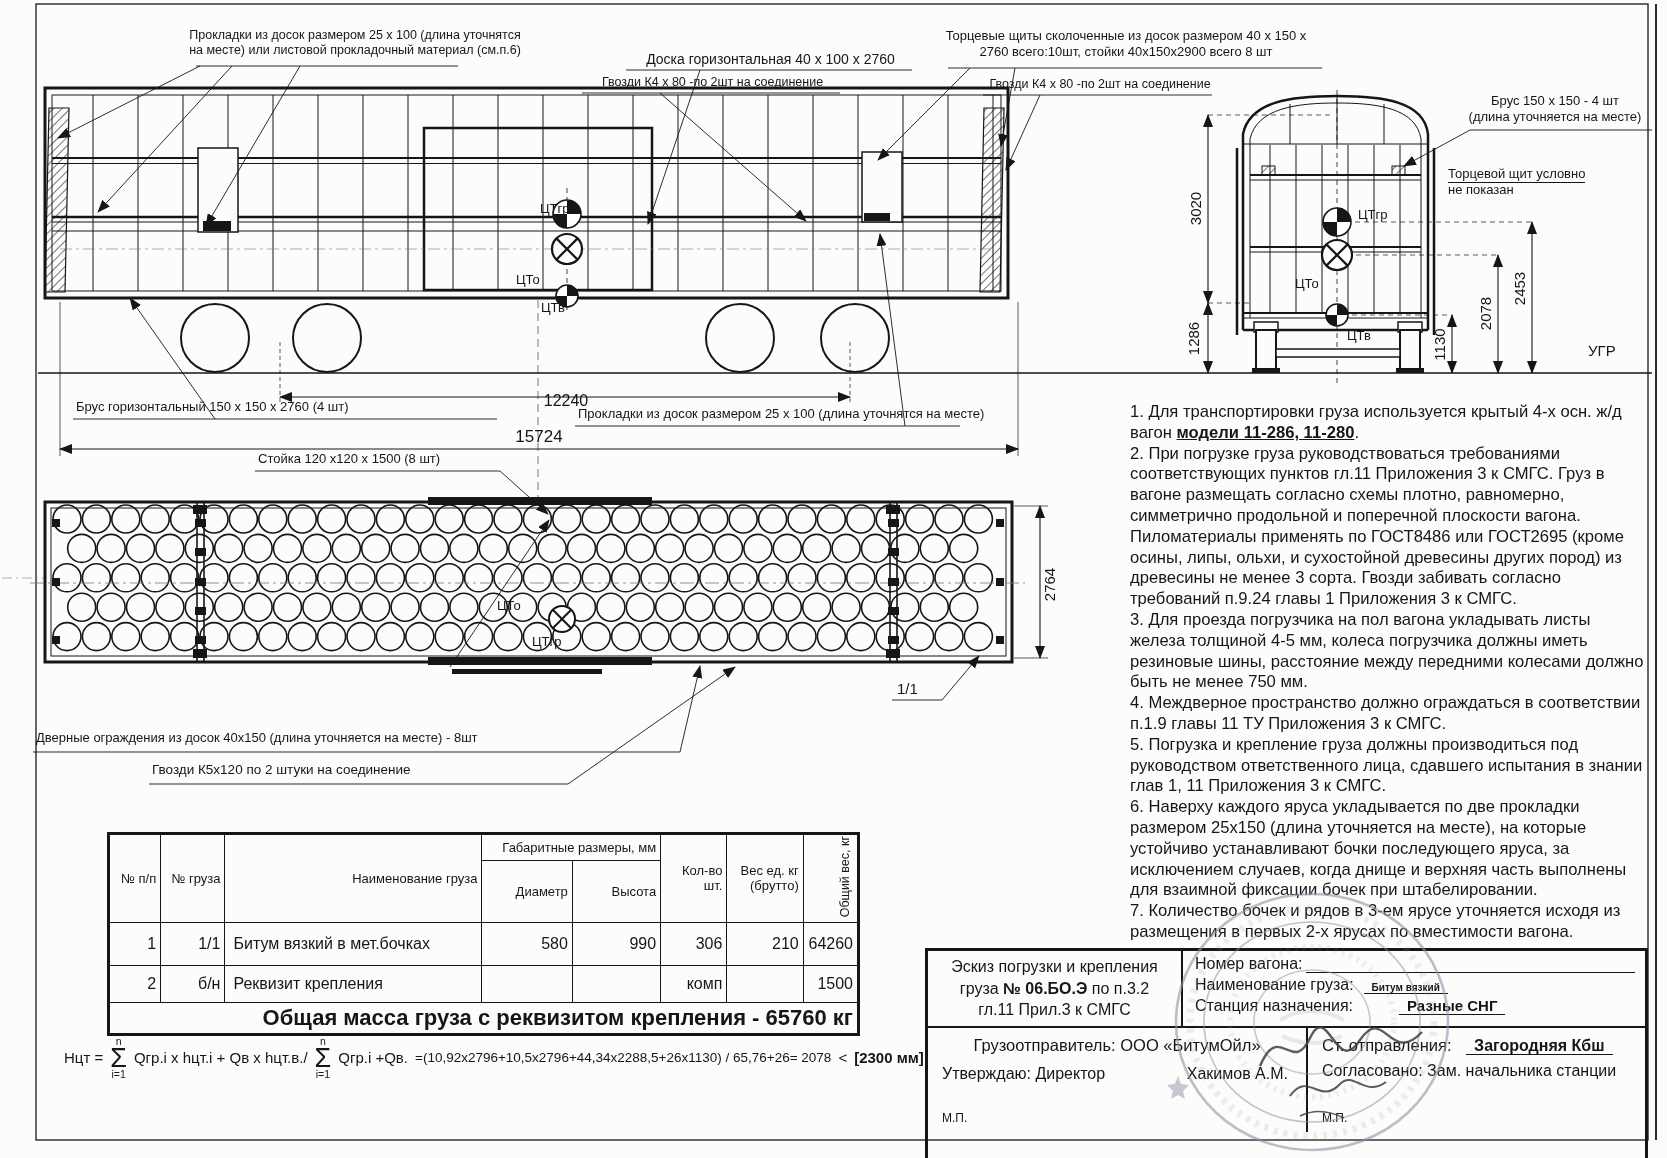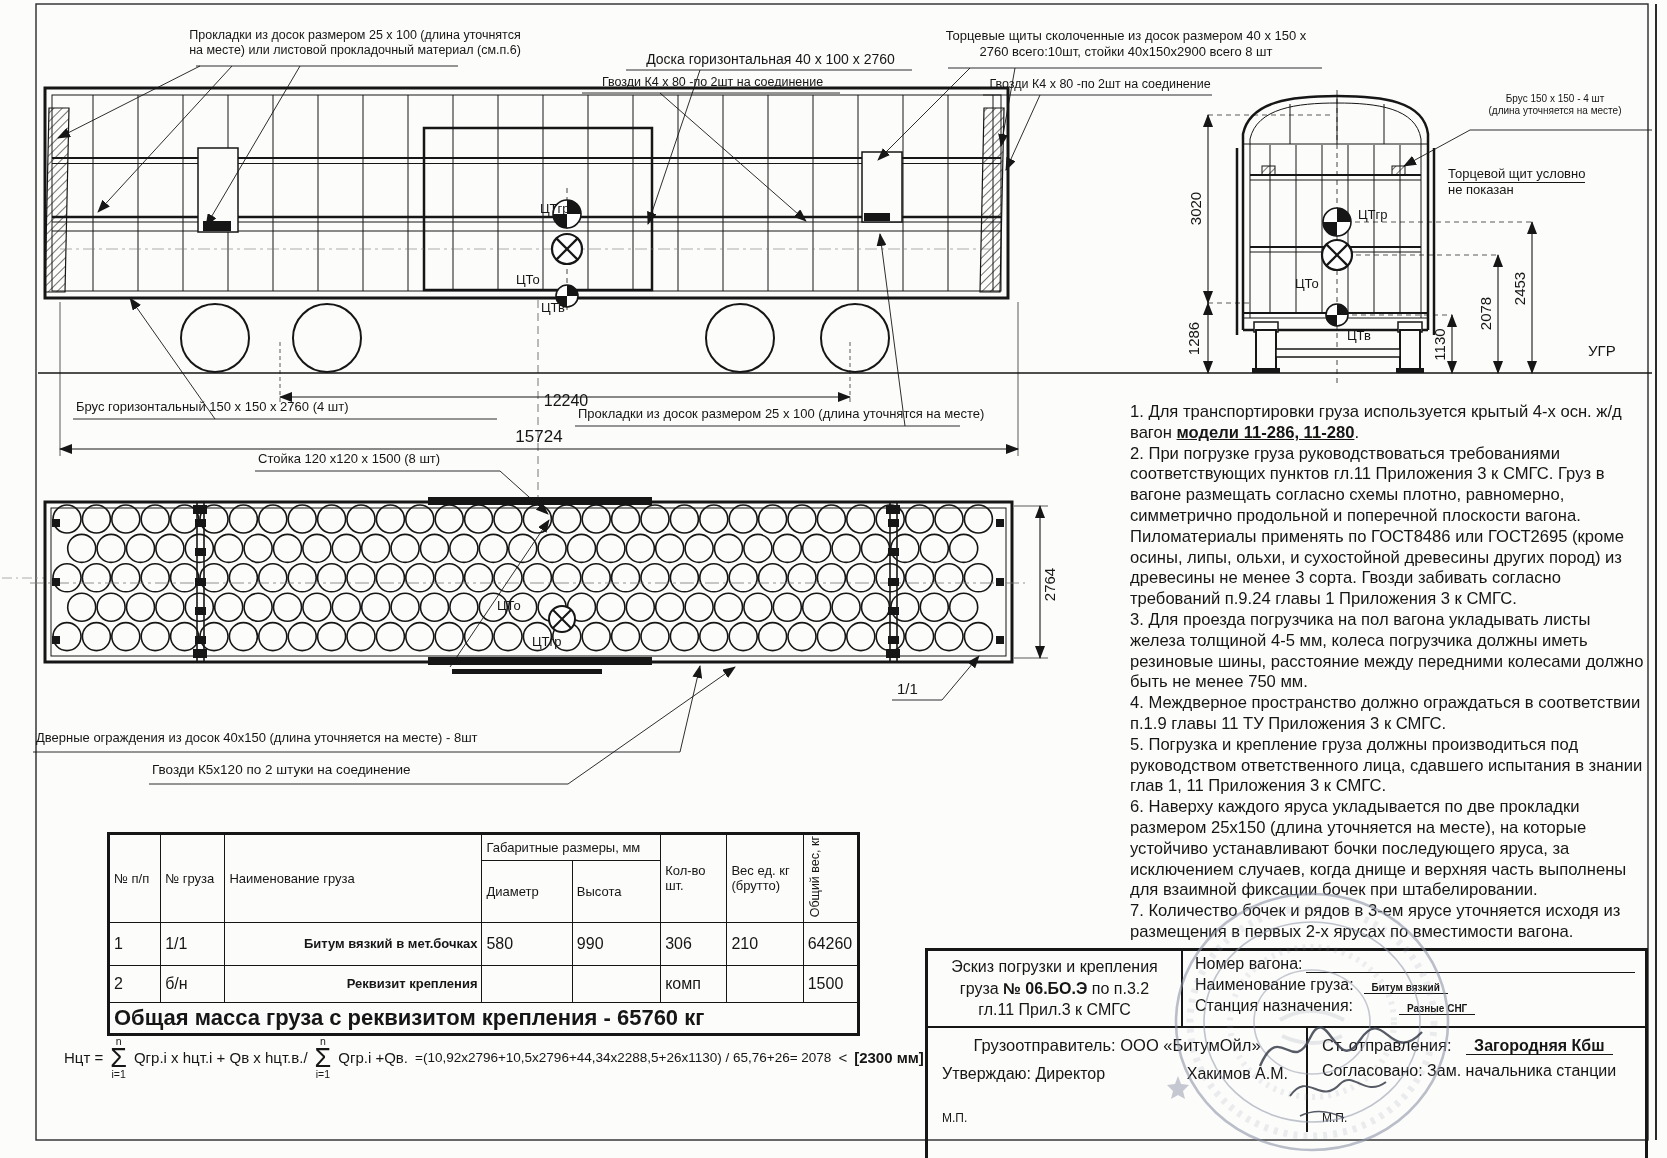--- a/index.html
+++ b/index.html
@@ -10,24 +10,24 @@
   .lbl.c{text-align:center;white-space:normal;}
   .vdim{position:absolute;z-index:2;width:60px;text-align:center;transform:rotate(-90deg);
         font-size:15px;white-space:nowrap;}
   .notes{position:absolute;left:1130px;top:402px;width:515px;z-index:2;
          font-size:16.6px;line-height:20.8px;text-align:left;}
   .notes p{margin:0;}
   .emph{font-weight:bold;text-decoration:underline;}
   
   .cargo{position:absolute;left:107px;top:832px;width:753px;z-index:2;border-collapse:collapse;
          border:3px solid #161616;table-layout:fixed;}
-  .cargo th,.cargo td{border:1.6px solid #161616;padding:1px 4px;text-align:left;
+  .cargo th,.cargo td{border:1.6px solid #161616;padding:1px 4px;text-align:right;
          font-weight:normal;font-size:13px;line-height:1.2;overflow:hidden;}
   .cargo td{font-size:16px;}
-  .cargo td.name{text-align:right;font-size:13px;padding-left:8px;font-weight:bold;}
+  .cargo td.name{text-align:left;font-size:16px;padding-left:8px;}
   .cargo .grp{height:26px;}
   .cargo .sub th{height:56px;}
   .cargo tr.data1 td{height:40px;}
   .cargo tr.data2 td{height:34px;}
   .cargo td.total{font-weight:bold;font-size:22px;height:28px;}
   .rot{writing-mode:vertical-rl;transform:rotate(180deg);font-size:12.5px;margin:0 auto;}
   
   .formula{position:absolute;left:64px;top:1036px;z-index:2;display:flex;align-items:center;
            gap:7px;font-size:15px;white-space:nowrap;}
   .sum{display:flex;flex-direction:column;align-items:center;line-height:1;font-size:10.5px;}
@@ -440,21 +440,21 @@
       <line x1="1470" y1="130" x2="1404" y2="166" marker-end="url(#arr)"></line>
     </g>
   </svg>
 
   <div class="lbl c" style="left:186px;top:28px;width:338px;font-size:12.5px;">Прокладки из досок размером 25 x 100 (длина уточнятся на месте) или листовой прокладочный материал (см.п.6)</div>
   <div class="lbl c" style="left:628px;top:51px;width:285px;font-size:14px;">Доска горизонтальная 40 x 100 x 2760</div>
   <div class="lbl c" style="left:585px;top:75px;width:255px;font-size:12.5px;">Гвозди К4 х 80 -по 2шт на соединение</div>
   <div class="lbl c" style="left:930px;top:28px;width:392px;font-size:13px;">Торцевые щиты сколоченные из досок размером 40 x 150 x 2760 всего:10шт, стойки 40х150х2900 всего 8 шт</div>
   <div class="lbl c" style="left:985px;top:77px;width:230px;font-size:12.5px;">Гвозди К4 х 80 -по 2шт на соединение</div>
 
-  <div class="lbl c" style="left:1462px;top:93px;width:186px;font-size:10px;">
+  <div class="lbl c" style="left:1462px;top:93px;width:186px;font-size:13px;">
     <span>Брус 150 x 150 - 4 шт</span><br>
     <span>(длина уточняется на месте)</span>
   </div>
   <div class="lbl" style="left:1448px;top:166px;font-size:13px;">
     <span style="border-bottom:1.3px solid #161616;padding-bottom:1px;">Торцевой щит условно</span><br>
     <span>не показан</span>
   </div>
 
   <div class="lbl" style="left:540px;top:201px;font-size:13px;">ЦТгр</div>
   <div class="lbl" style="left:516px;top:272px;font-size:13px;">ЦТо</div>
@@ -578,21 +578,21 @@
         <div class="row">
           <span>Номер вагона:</span>
           <span class="fill-line"></span>
         </div>
         <div class="row">
           <span>Наименование груза:</span>
           <span class="uv">Битум вязкий</span>
         </div>
         <div class="row">
           <span>Станция назначения:</span>
-          <span class="uv" style="font-size:10px;margin-left:46px;">Разные СНГ</span>
+          <span class="uv" style="font-size:15px;margin-left:46px;">Разные СНГ</span>
         </div>
       </div>
     </div>
     <div class="tb-row2">
       <div class="tb-c3">
         <div style="font-size:16.5px;">Грузоотправитель: ООО «БитумОйл»</div>
         <div class="appr">
           <span>Утверждаю:   Директор</span>
           <span>Хакимов А.М.</span>
         </div>

